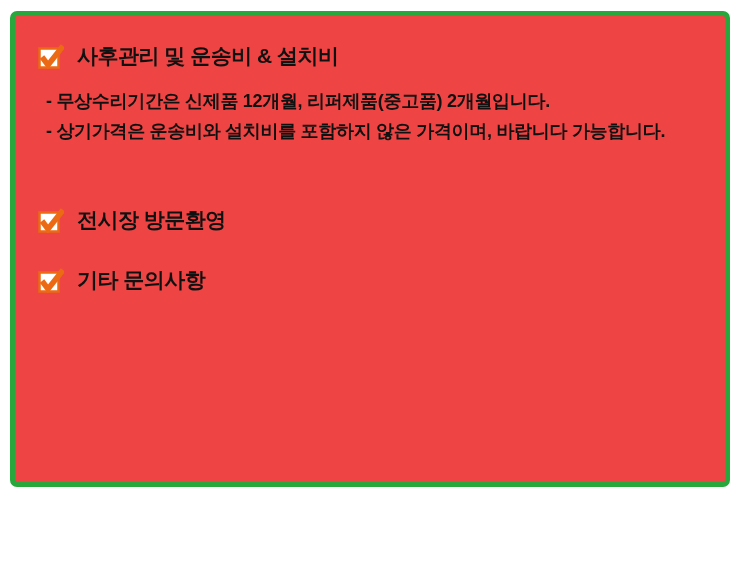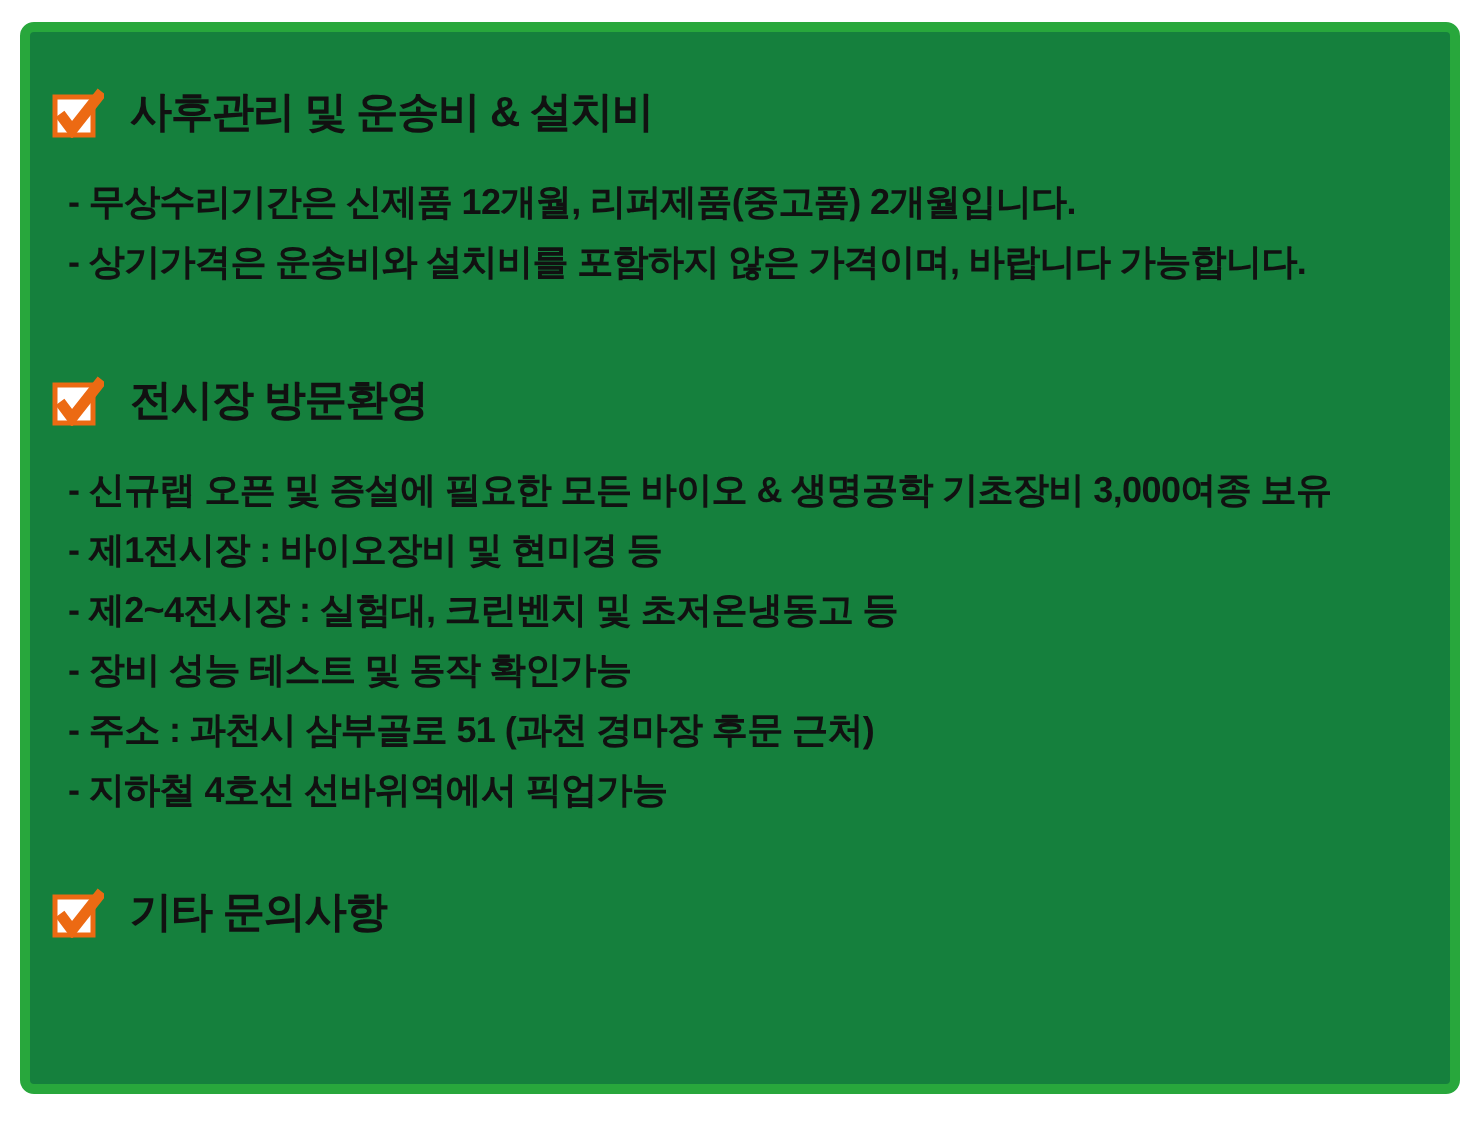--- a/index.html
+++ b/index.html
@@ -13,26 +13,26 @@
     font-family: "Liberation Sans", sans-serif;
     color: #111111;
     overflow: hidden;
     position: relative;
   }
   .panel {
     position: absolute;
     left: 10px;
     top: 11px;
     width: 720px;
-    height: 536px;
+    height: 476px;
     box-sizing: border-box;
     border: 5px solid #28A73C;
     border-radius: 7px;
-    background: #15803d;
-    padding: 26px 18px 0 11px;
+    background: #ef4444;
+    padding: 26px 18px 0 23px;
   }
   .section-heading {
     display: flex;
     align-items: center;
     gap: 13px;
     height: 28px;
   }
   .section-heading h2 {
     margin: 0;
     font-size: 21px;
@@ -52,21 +52,21 @@
     padding: 0;
   }
   .item-list li {
     font-size: 18px;
     font-weight: 700;
     line-height: 30px;
     letter-spacing: -0.3px;
     color: #111111;
     white-space: nowrap;
   }
-  section.sec-2 { margin-top: 40px; }
+  section.sec-2 { margin-top: 60px; }
   section.sec-3 { margin-top: 32px; }
 </style>
 </head>
 <body>
 
 <div class="panel">
 
   <section class="sec-1">
     <div class="section-heading">
       <span class="check-icon">
@@ -86,28 +86,20 @@
   <section class="sec-2">
     <div class="section-heading">
       <span class="check-icon">
         <svg width="26" height="26" viewBox="0 0 26 26" xmlns="http://www.w3.org/2000/svg">
           <rect x="1.5" y="5.5" width="19" height="19" fill="#ffffff" stroke="#EC6A13" stroke-width="2.5"></rect>
           <path d="M4 14 L10 22 L25 3" fill="none" stroke="#EC6A13" stroke-width="5.5"></path>
         </svg>
       </span>
       <h2>전시장 방문환영</h2>
     </div>
-    <ul class="item-list">
-      <li>- 신규랩 오픈 및 증설에 필요한 모든 바이오 &amp; 생명공학 기초장비 3,000여종 보유</li>
-      <li>- 제1전시장 : 바이오장비 및 현미경 등</li>
-      <li>- 제2~4전시장 : 실험대, 크린벤치 및 초저온냉동고 등</li>
-      <li>- 장비 성능 테스트 및 동작 확인가능</li>
-      <li>- 주소 : 과천시 삼부골로 51 (과천 경마장 후문 근처)</li>
-      <li>- 지하철 4호선 선바위역에서 픽업가능</li>
-    </ul>
   </section>
 
   <section class="sec-3">
     <div class="section-heading">
       <span class="check-icon">
         <svg width="26" height="26" viewBox="0 0 26 26" xmlns="http://www.w3.org/2000/svg">
           <rect x="1.5" y="5.5" width="19" height="19" fill="#ffffff" stroke="#EC6A13" stroke-width="2.5"></rect>
           <path d="M4 14 L10 22 L25 3" fill="none" stroke="#EC6A13" stroke-width="5.5"></path>
         </svg>
       </span>

